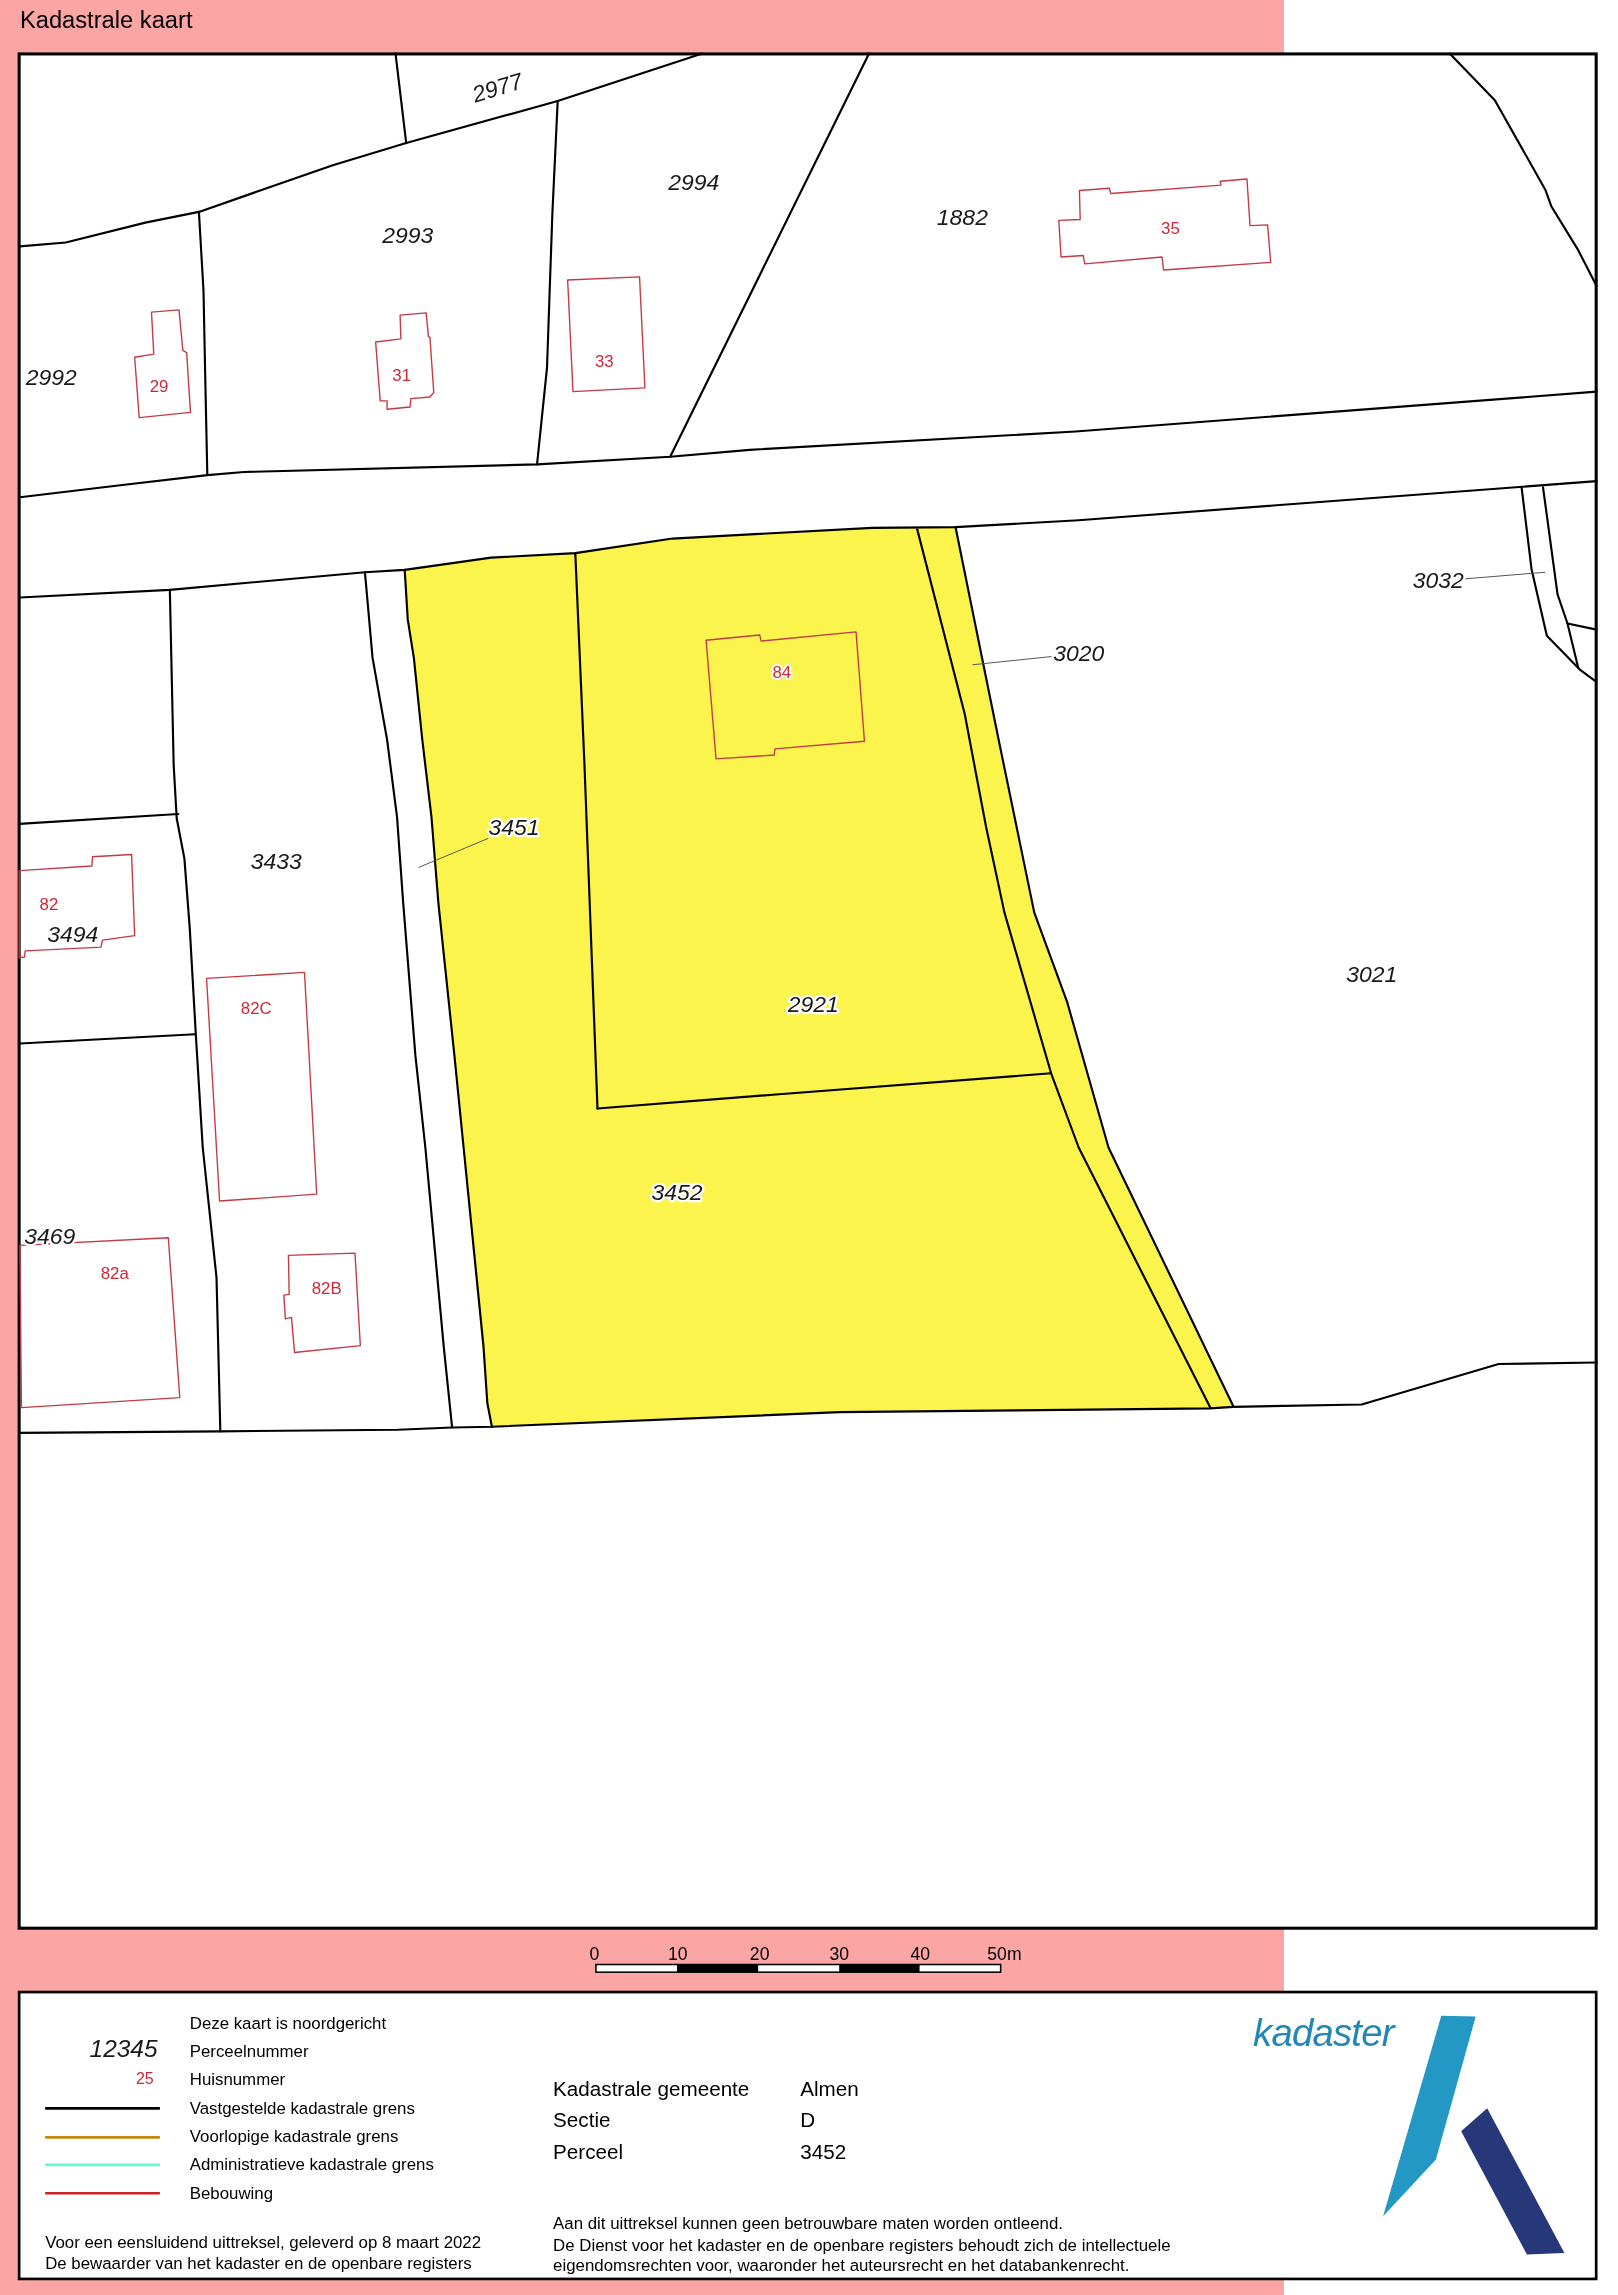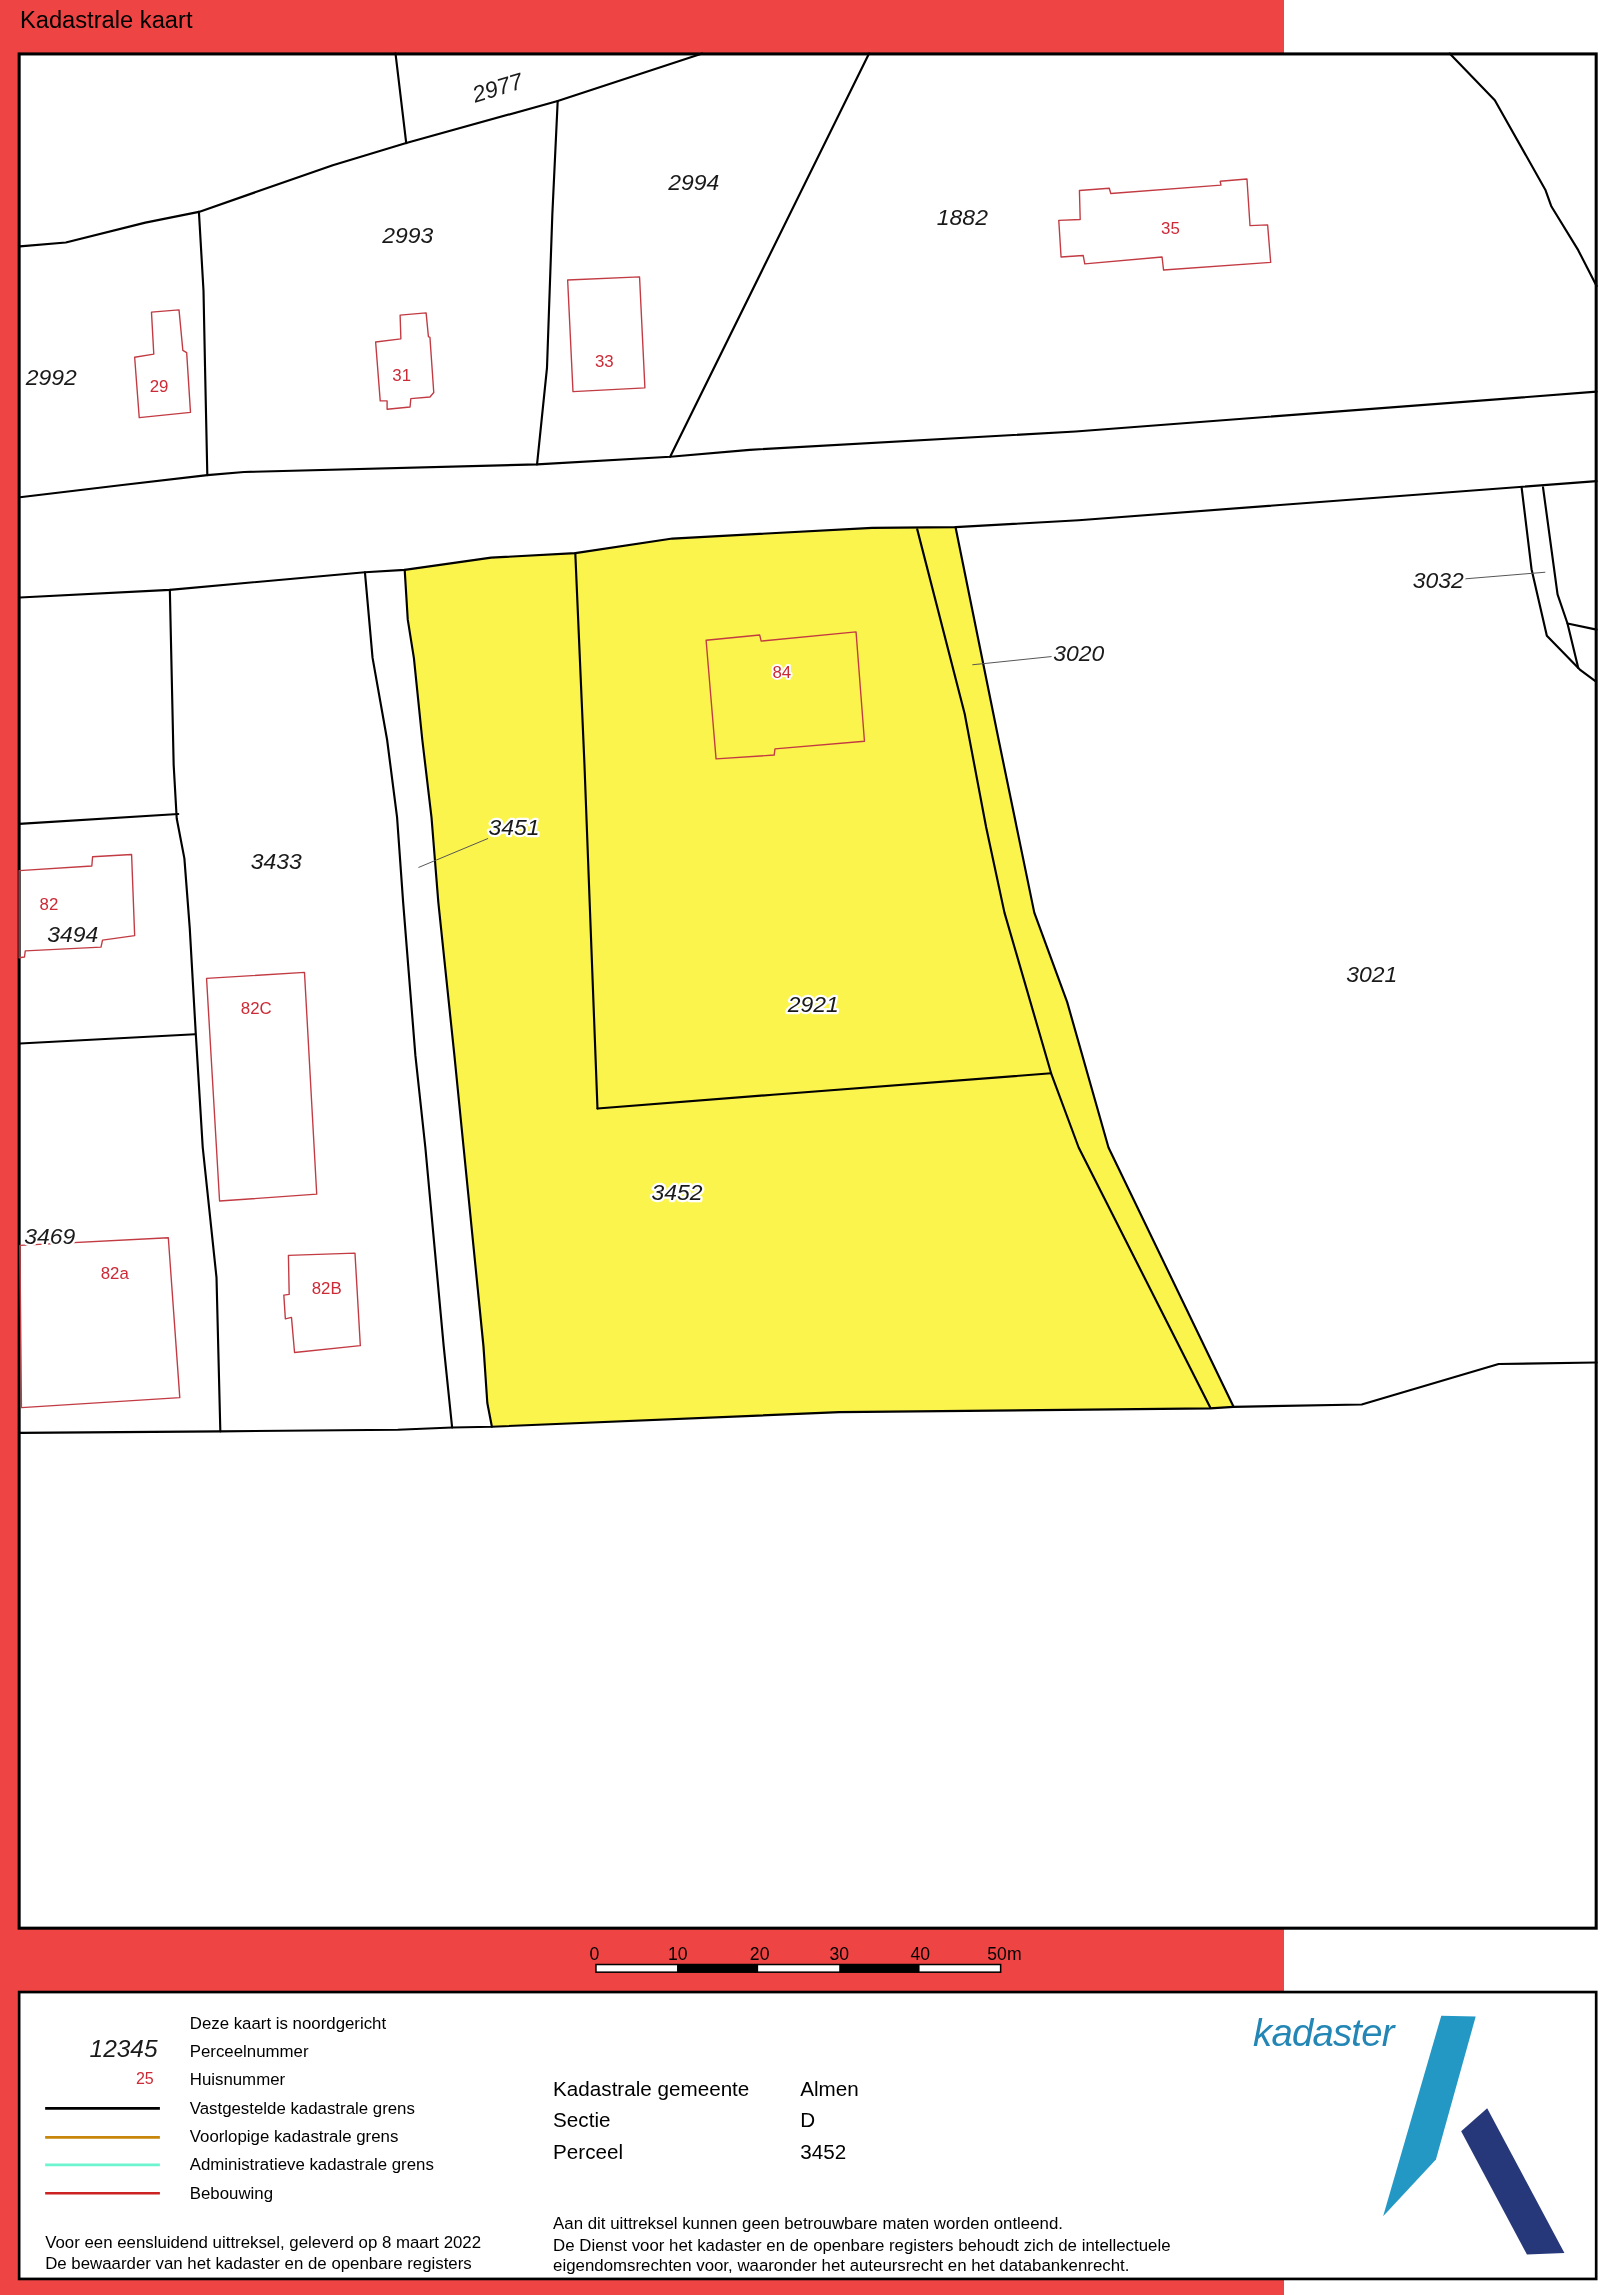--- a/index.html
+++ b/index.html
@@ -1,16 +1,16 @@
 <!DOCTYPE html>
 <html style="font-size:12.2px"><head>
 <meta charset="utf-8">
 <style>
 html,body{margin:0;padding:0;background:#fff;}
-#page{position:relative;width:1284px;height:2295px;background:#ef4444;font-family:"Liberation Sans",sans-serif;}
+#page{position:relative;width:1284px;height:2295px;background:#fca5a5;font-family:"Liberation Sans",sans-serif;}
 svg{position:absolute;top:0;left:0;}
 .plab{font-family:"Liberation Sans",sans-serif;font-style:italic;font-size:30px;fill:#1a1a1a;stroke:#ffffff;stroke-width:6px;paint-order:stroke;stroke-linejoin:round;text-anchor:middle;}
 .blab{font-family:"Liberation Sans",sans-serif;font-size:22px;fill:#cc2a36;stroke:#ffffff;stroke-width:5px;paint-order:stroke;stroke-linejoin:round;text-anchor:middle;}
 .leg{font-family:"Liberation Sans",sans-serif;font-size:22px;fill:#000;}
 .leg2{font-family:"Liberation Sans",sans-serif;font-size:27px;fill:#000;}
 .tick{font-family:"Liberation Sans",sans-serif;font-size:23px;fill:#000;text-anchor:middle;}
 </style>
 </head>
 <body>
 <div id="page">

